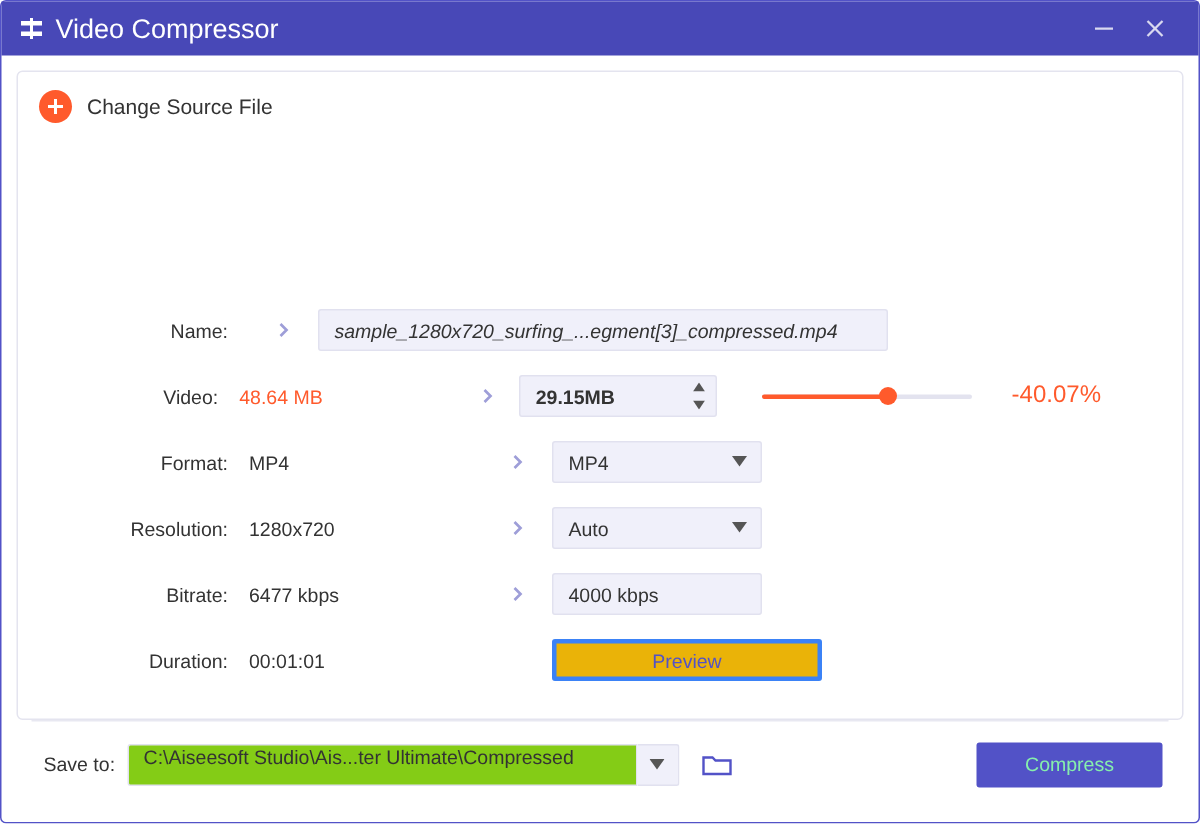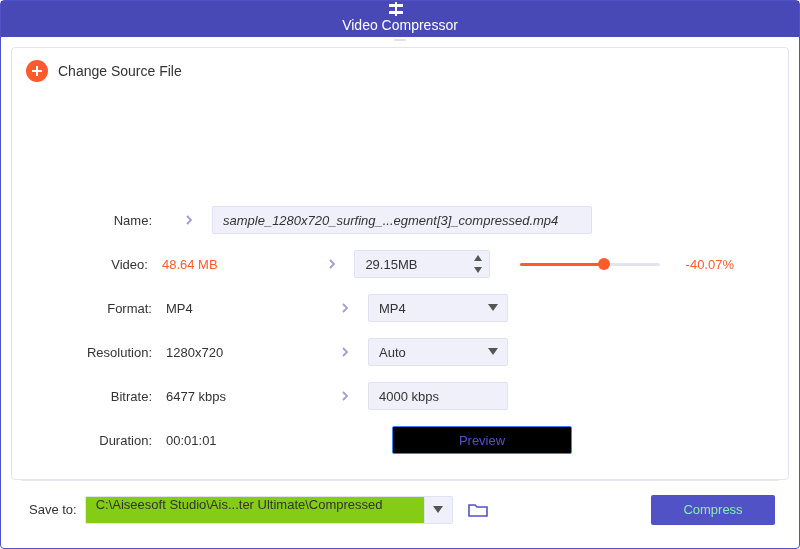--- a/index.html
+++ b/index.html
@@ -1,51 +1,51 @@
 <!DOCTYPE html>
 <html><head>
 <meta charset="utf-8">
 <style>
   * { box-sizing: border-box; margin: 0; padding: 0; font-family: -apple-system, "Segoe UI", Arial, sans-serif; }
   body { background: #fff; width: 800px; height: 549px; overflow: hidden; }
   .window { width: 800px; height: 549px; border: 1px solid #5252c7; border-radius: 4px; display: flex; flex-direction: column; background: #fff; }
-  .titlebar { height: 36px; background: #4848b7; color: #fff; display: flex; align-items: center; padding: 0 12px; font-size: 14px; flex-direction: column; }
+  .titlebar { height: 36px; background: #4848b7; color: #fff; display: flex; align-items: center; padding: 0 12px; font-size: 18px; }
   .titlebar .logo { width: 16px; height: 16px; margin-right: 8px; display: inline-flex; align-items: center; justify-content: center; }
   .titlebar .spacer { flex: 1; }
   .titlebar .win-btn { width: 34px; height: 36px; display: inline-flex; align-items: center; justify-content: center; color: #d9d9f0; }
   .titlebar .win-btn svg { width: 14px; height: 14px; }
   .content { flex: 1; padding: 10px 10px 0 10px; display: flex; flex-direction: column; }
   .panel { flex: 1; border: 1px solid #e4e4ef; border-radius: 4px; background: #fff; display: flex; flex-direction: column; gap: 34px; }
   .src-row { display: flex; align-items: center; padding: 12px 14px; font-size: 14px; color: #333; }
   .src-row .plus { width: 22px; height: 22px; border-radius: 50%; background: #ff5a2c; display: inline-flex; align-items: center; justify-content: center; margin-right: 10px; }
   .src-row .plus svg { width: 12px; height: 12px; }
   .form { padding: 70px 54px 0 54px; }
   .row { display: flex; align-items: center; height: 44px; font-size: 13px; color: #333; }
   .row .label { width: 100px; text-align: right; padding-right: 14px; color: #333; }
   .row .srcval { width: 156px; color: #333; }
   .row .srcval.orange { color: #ff5a2c; }
   .row .chev { width: 46px; display: flex; align-items: center; justify-content: center; }
   .row .chev svg { width: 12px; height: 12px; color: #9e9ed8; }
   .field { background: #f0f0fa; border: 1px solid #e1e1ef; border-radius: 2px; height: 28px; display: flex; align-items: center; padding: 0 10px; color: #333; font-size: 13px; }
   .name-field { width: 380px; font-style: italic; }
-  .size-field { width: 140px; position: relative; padding-right: 26px; }
+  .size-field { width: 140px; position: relative; padding-right: 26px; font-weight: bold; }
   .size-field .stepper { position: absolute; right: 2px; top: 1px; bottom: 1px; width: 18px; display: flex; flex-direction: column; }
   .size-field .stepper div { flex: 1; display: flex; align-items: center; justify-content: center; }
   .size-field .stepper svg { width: 8px; height: 6px; color: #555; }
   .select { width: 140px; position: relative; padding-right: 26px; }
   .select .caret { position: absolute; right: 6px; top: 0; bottom: 0; width: 16px; display: flex; align-items: center; justify-content: center; }
   .select .caret svg { width: 10px; height: 8px; color: #555; }
   .ro-field { width: 140px; }
   .slider-wrap { margin-left: 30px; display: flex; align-items: center; }
   .slider { width: 140px; height: 20px; position: relative; }
   .slider .track-bg { position: absolute; left: 0; right: 0; top: 9px; height: 3px; background: #e3e3ef; border-radius: 2px; }
   .slider .track-fg { position: absolute; left: 0; top: 9px; height: 3px; background: #ff5a2c; border-radius: 2px; width: 60%; }
   .slider .thumb { position: absolute; top: 4px; width: 12px; height: 12px; border-radius: 50%; background: #ff5a2c; left: 60%; transform: translateX(-50%); }
-  .pct { margin-left: 26px; color: #ff5a2c; font-size: 13px; }
-  .preview-btn { width: 180px; height: 28px; border: 1px solid #3b82f6; border-radius: 2px; color: #5252c7; display: flex; align-items: center; justify-content: center; font-size: 13px; background: #000000; margin-left: 24px; }
+  .pct { margin-left: 26px; color: #ff5a2c; font-size: 16px; }
+  .preview-btn { width: 180px; height: 28px; border: 3px solid #3b82f6; border-radius: 2px; color: #5252c7; display: flex; align-items: center; justify-content: center; font-size: 13px; background: #eab308; }
   .footer { height: 58px; border-top: 1px solid #e8e8f1; margin: 0 10px 10px 10px; display: flex; align-items: center; padding: 0 4px; font-size: 13px; color: #333; }
   .footer .save-label { margin-right: 8px; margin-left: 4px; }
   .save-field { background: #84cc16; border: 1px solid #e1e1ef; height: 28px; width: 340px; display: flex; align-items: flex-start; padding: 0 10px; border-radius: 2px 0 0 2px; color: #333; }
   .save-drop { background: #f0f0fa; border: 1px solid #e1e1ef; border-left: none; height: 28px; width: 28px; display: flex; align-items: center; justify-content: center; border-radius: 0 2px 2px 0; }
   .save-drop svg { width: 10px; height: 8px; color: #555; }
   .folder-btn { width: 26px; height: 26px; margin-left: 12px; display: flex; align-items: center; justify-content: center; color: #5252c7; }
   .folder-btn svg { width: 20px; height: 16px; }
   .footer .spacer { flex: 1; }
   .compress-btn { width: 124px; height: 30px; background: #5252c7; color: #86efac; border-radius: 2px; display: flex; align-items: center; justify-content: center; font-size: 13px; }
 </style>

